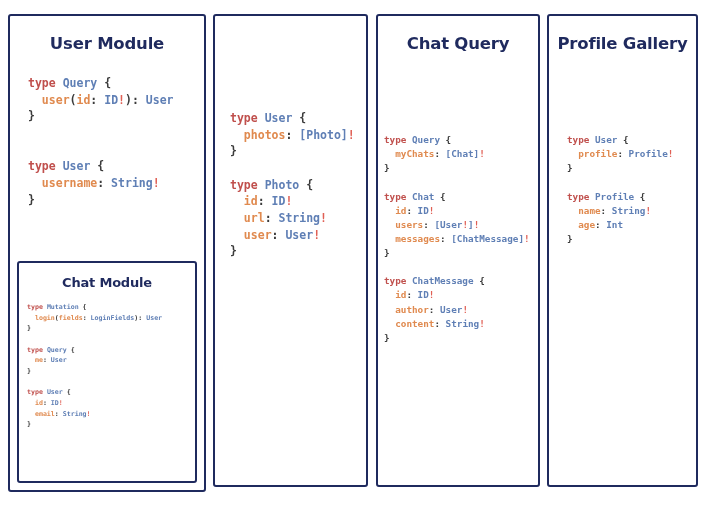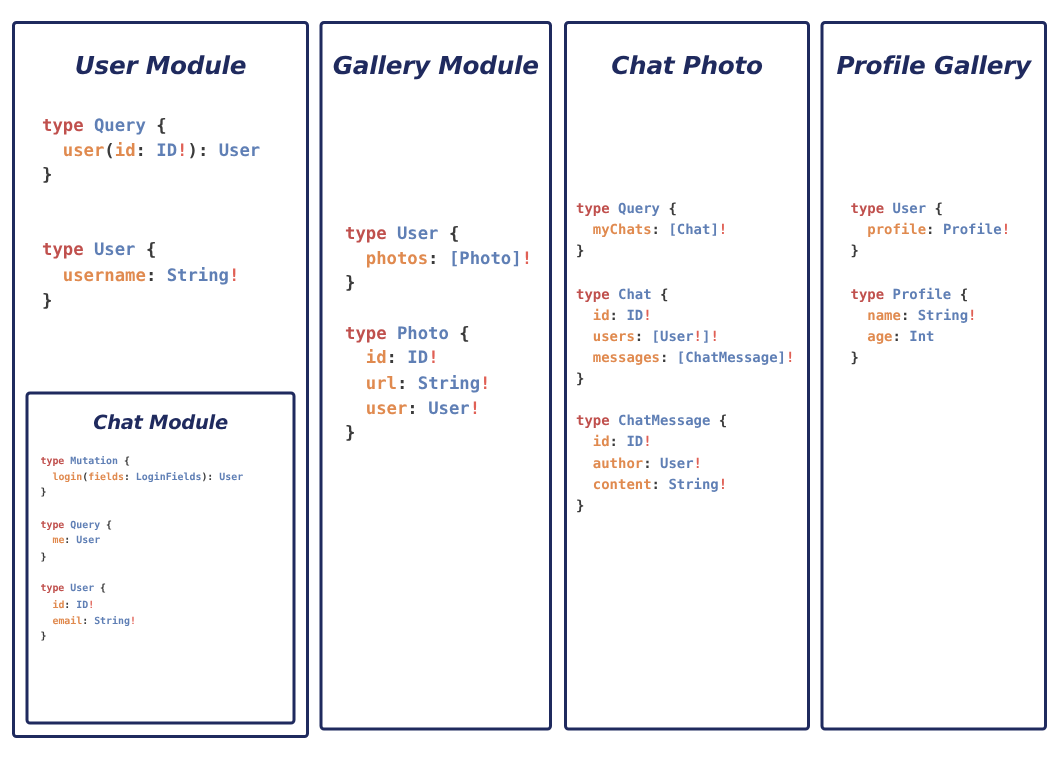--- a/index.html
+++ b/index.html
@@ -30,21 +30,20 @@
     border: 2.5px solid #1f2a5e;
     border-radius: 3px;
   }
 
   .panel-title {
     text-align: center;
     font-family: "DejaVu Sans", "Liberation Sans", sans-serif;
     font-weight: bold;
     color: #1f2a5e;
     letter-spacing: -0.2px;
-    font-style: italic;
   }
 
   .panel > .panel-title {
     font-size: 16.5px;
     margin-top: 18px;
     margin-bottom: 0;
   }
 
   .code {
     font-family: "DejaVu Sans Mono", "Liberation Mono", monospace;
@@ -128,26 +127,25 @@
     <div class="panel-title">User Module</div>
     <div class="code code-user"><div><span class="k">type</span><span class="p"> </span><span class="tn">Query</span><span class="p"> {</span></div><div><span class="p">  </span><span class="f">user</span><span class="p">(</span><span class="f">id</span><span class="p">: </span><span class="tn">ID</span><span class="bang">!</span><span class="p">)</span><span class="p">: </span><span class="tn">User</span></div><div><span class="p">}</span></div><div>&nbsp;</div><div>&nbsp;</div><div><span class="k">type</span><span class="p"> </span><span class="tn">User</span><span class="p"> {</span></div><div><span class="p">  </span><span class="f">username</span><span class="p">: </span><span class="tn">String</span><span class="bang">!</span></div><div><span class="p">}</span></div></div>
 
     <div id="panel-auth">
       <div class="panel-title">Chat Module</div>
       <div class="code code-auth"><div><span class="k">type</span><span class="p"> </span><span class="tn">Mutation</span><span class="p"> {</span></div><div><span class="p">  </span><span class="f">login</span><span class="p">(</span><span class="f">fields</span><span class="p">: </span><span class="tn">LoginFields</span><span class="p">)</span><span class="p">: </span><span class="tn">User</span></div><div><span class="p">}</span></div><div>&nbsp;</div><div><span class="k">type</span><span class="p"> </span><span class="tn">Query</span><span class="p"> {</span></div><div><span class="p">  </span><span class="f">me</span><span class="p">: </span><span class="tn">User</span></div><div><span class="p">}</span></div><div>&nbsp;</div><div><span class="k">type</span><span class="p"> </span><span class="tn">User</span><span class="p"> {</span></div><div><span class="p">  </span><span class="f">id</span><span class="p">: </span><span class="tn">ID</span><span class="bang">!</span></div><div><span class="p">  </span><span class="f">email</span><span class="p">: </span><span class="tn">String</span><span class="bang">!</span></div><div><span class="p">}</span></div></div>
     </div>
   </div>
 
   <div class="panel" id="panel-gallery">
-    <div class="panel-title">Gallery Module</div>
     <div class="code code-gallery"><div><span class="k">type</span><span class="p"> </span><span class="tn">User</span><span class="p"> {</span></div><div><span class="p">  </span><span class="f">photos</span><span class="p">: </span><span class="br">[</span><span class="tn">Photo</span><span class="br">]</span><span class="bang">!</span></div><div><span class="p">}</span></div><div>&nbsp;</div><div><span class="k">type</span><span class="p"> </span><span class="tn">Photo</span><span class="p"> {</span></div><div><span class="p">  </span><span class="f">id</span><span class="p">: </span><span class="tn">ID</span><span class="bang">!</span></div><div><span class="p">  </span><span class="f">url</span><span class="p">: </span><span class="tn">String</span><span class="bang">!</span></div><div><span class="p">  </span><span class="f">user</span><span class="p">: </span><span class="tn">User</span><span class="bang">!</span></div><div><span class="p">}</span></div></div>
   </div>
 
   <div class="panel" id="panel-chat">
-    <div class="panel-title">Chat Photo</div>
+    <div class="panel-title">Chat Query</div>
     <div class="code code-chat"><div><span class="k">type</span><span class="p"> </span><span class="tn">Query</span><span class="p"> {</span></div><div><span class="p">  </span><span class="f">myChats</span><span class="p">: </span><span class="br">[</span><span class="tn">Chat</span><span class="br">]</span><span class="bang">!</span></div><div><span class="p">}</span></div><div>&nbsp;</div><div><span class="k">type</span><span class="p"> </span><span class="tn">Chat</span><span class="p"> {</span></div><div><span class="p">  </span><span class="f">id</span><span class="p">: </span><span class="tn">ID</span><span class="bang">!</span></div><div><span class="p">  </span><span class="f">users</span><span class="p">: </span><span class="br">[</span><span class="tn">User</span><span class="bang">!</span><span class="br">]</span><span class="bang">!</span></div><div><span class="p">  </span><span class="f">messages</span><span class="p">: </span><span class="br">[</span><span class="tn">ChatMessage</span><span class="br">]</span><span class="bang">!</span></div><div><span class="p">}</span></div><div>&nbsp;</div><div><span class="k">type</span><span class="p"> </span><span class="tn">ChatMessage</span><span class="p"> {</span></div><div><span class="p">  </span><span class="f">id</span><span class="p">: </span><span class="tn">ID</span><span class="bang">!</span></div><div><span class="p">  </span><span class="f">author</span><span class="p">: </span><span class="tn">User</span><span class="bang">!</span></div><div><span class="p">  </span><span class="f">content</span><span class="p">: </span><span class="tn">String</span><span class="bang">!</span></div><div><span class="p">}</span></div></div>
   </div>
 
   <div class="panel" id="panel-profile">
     <div class="panel-title">Profile Gallery</div>
     <div class="code code-profile"><div><span class="k">type</span><span class="p"> </span><span class="tn">User</span><span class="p"> {</span></div><div><span class="p">  </span><span class="f">profile</span><span class="p">: </span><span class="tn">Profile</span><span class="bang">!</span></div><div><span class="p">}</span></div><div>&nbsp;</div><div><span class="k">type</span><span class="p"> </span><span class="tn">Profile</span><span class="p"> {</span></div><div><span class="p">  </span><span class="f">name</span><span class="p">: </span><span class="tn">String</span><span class="bang">!</span></div><div><span class="p">  </span><span class="f">age</span><span class="p">: </span><span class="tn">Int</span></div><div><span class="p">}</span></div></div>
   </div>
 
 </div>
 

